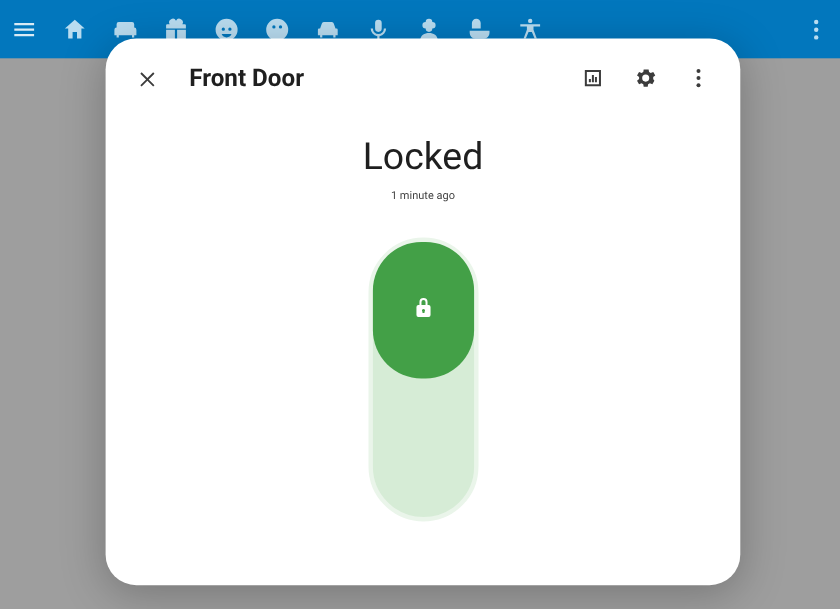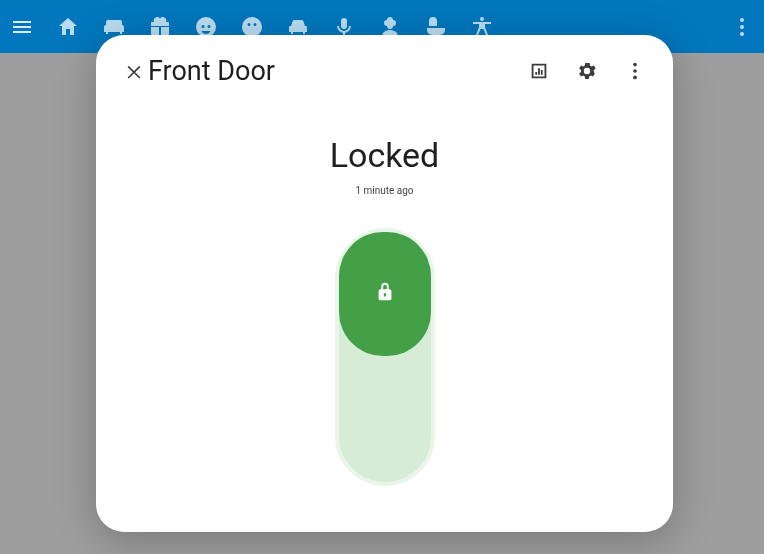--- a/index.html
+++ b/index.html
@@ -25,32 +25,32 @@
     background: #ffffff;
     border-radius: 28px;
     box-shadow: 0 8px 40px rgba(0,0,0,0.25);
     display: flex; flex-direction: column;
   }
   .dialog-header {
     display: flex; align-items: center;
     height: 72px; padding: 0 24px;
   }
   .dialog-header .title {
-    font-size: 27px; color: #1f1f1f; margin-left: 0; font-weight: 400;
+    font-size: 22px; color: #1f1f1f; margin-left: 24px; font-weight: 700;
   }
   .dialog-header .spacer { flex: 1; }
   .hdr-icon {
     width: 28px; height: 28px; display: flex; align-items: center; justify-content: center;
     color: #3c3c3c; cursor: pointer; margin-left: 20px;
   }
   .hdr-icon svg { width: 22px; height: 22px; fill: #3c3c3c; }
   .close-icon svg { width: 20px; height: 20px; }
 
   .dialog-body { flex: 1; display: flex; flex-direction: column; align-items: center; }
-  .status-title { font-size: 34px; color: #1f1f1f; margin-top: 28px; font-weight: 400; }
+  .status-title { font-size: 34px; color: #1f1f1f; margin-top: 16px; font-weight: 400; }
   .status-sub { font-size: 10px; color: #444; margin-top: 10px; }
 
   .lock-track {
     margin-top: 32px;
     width: 100px; height: 258px;
     border-radius: 50px;
     background: #d6ecd6;
     border: 4px solid #eaf5ea;
     position: relative;
     cursor: pointer;

